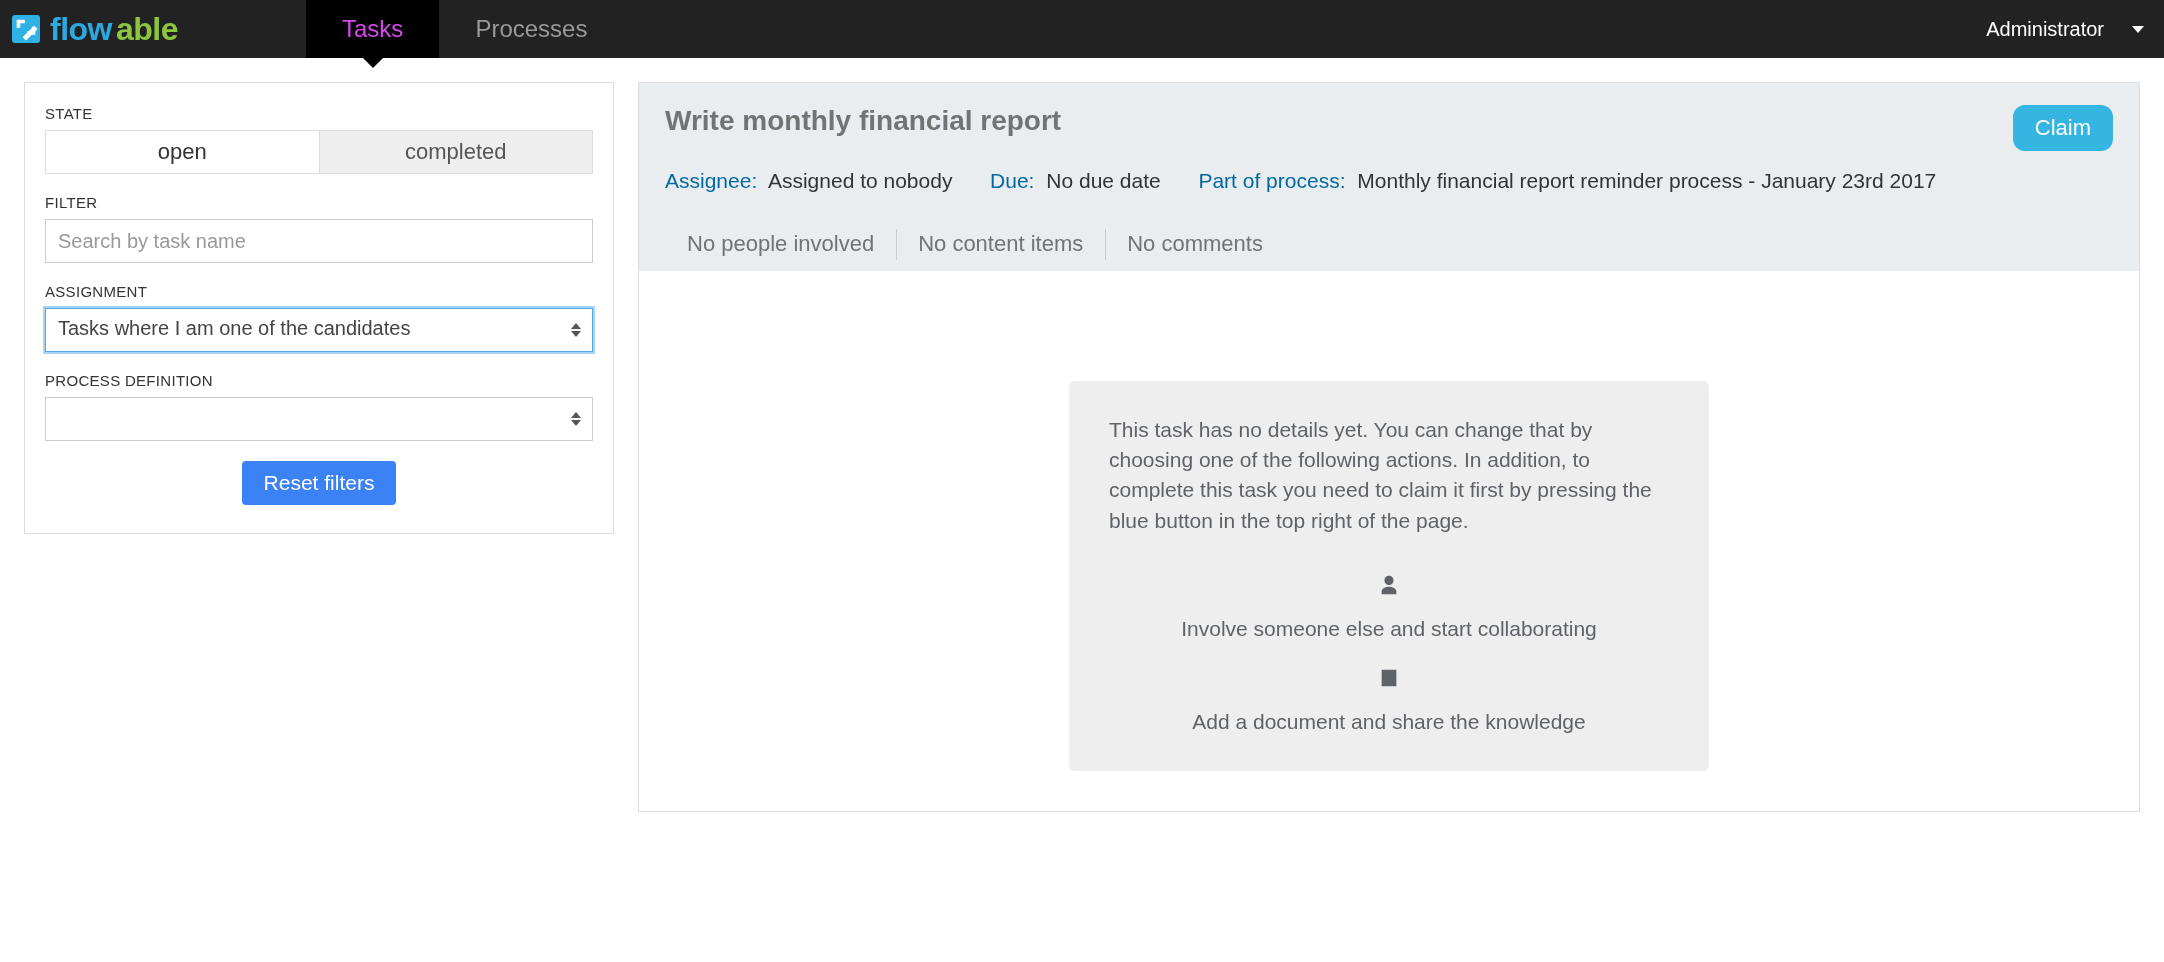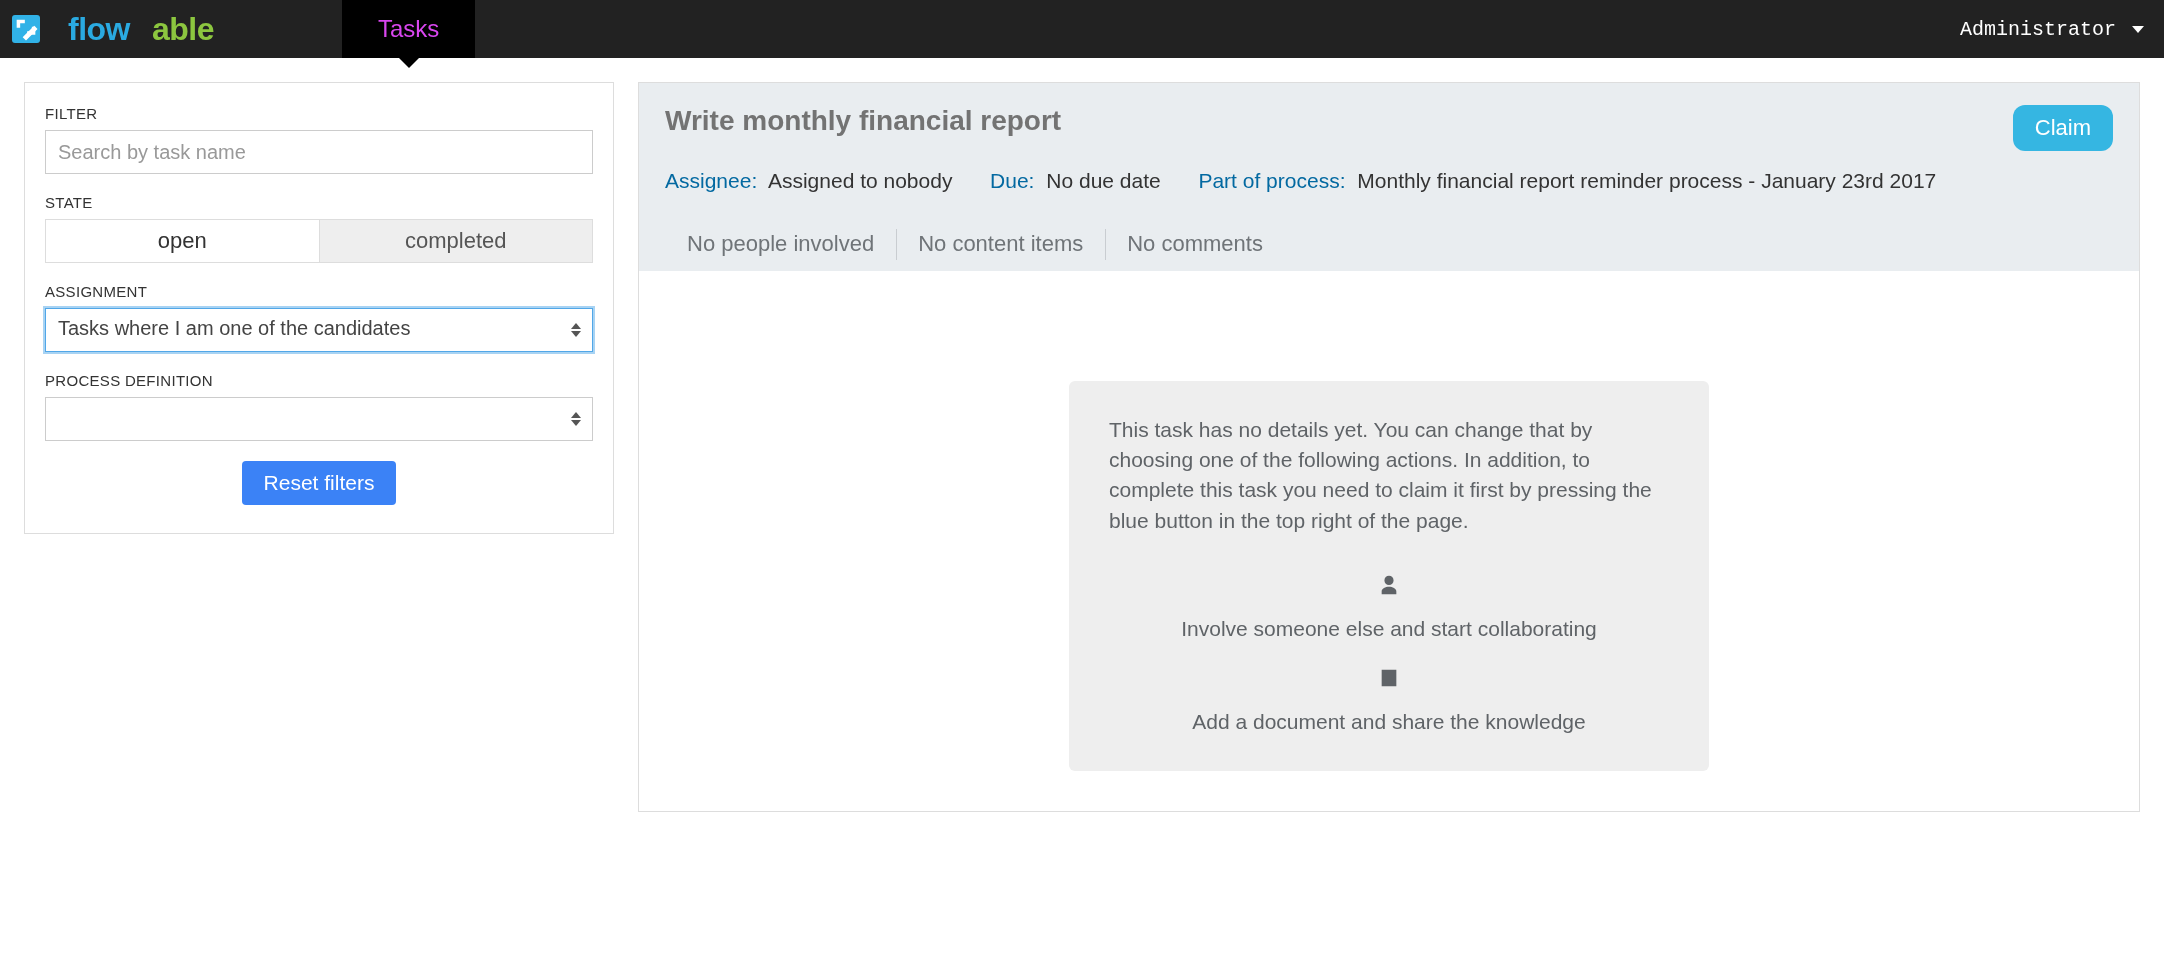--- a/index.html
+++ b/index.html
@@ -14,40 +14,40 @@
     background: #222222;
     height: 58px;
     display: flex;
     align-items: stretch;
     color: #fff;
   }
   .navbar-brand {
     display: flex;
     align-items: center;
     padding: 0 18px 0 12px;
-    gap: 22px;
+    gap: 4px;
   }
   .brand-text-flow { color: #2aaae1; font-weight: 600; font-size: 32px; letter-spacing: -0.5px; }
   .brand-text-able { color: #8cc63f; font-weight: 600; font-size: 32px; letter-spacing: -0.5px; }
   .logo-square {
     width: 28px; height: 28px; background: #31b2e7; border-radius: 3px;
     display:inline-flex; align-items:center; justify-content:center; margin-right:6px;
   }
   .navtabs { display:flex; margin-left:110px; }
   .navtab {
     position:relative; padding: 0 36px; display:flex; align-items:center;
     color:#999999; font-size:24px; font-weight:500; cursor:pointer;
   }
   .navtab.active { background:#000000; color:#d946ef; }
   .navtab.active::after{
     content:""; position:absolute; left:50%; bottom:-10px; transform:translateX(-50%);
     width:0;height:0;border-left:10px solid transparent;border-right:10px solid transparent;
     border-top:10px solid #000;
   }
-  .navbar-right { margin-left:auto; display:flex; align-items:center; padding-right:20px; gap:10px; color:#fff; font-size:20px; cursor:pointer;font-family:Liberation Mono, monospace;}
+  .navbar-right { margin-left:auto; display:flex; align-items:center; padding-right:20px; gap:22px; color:#fff; font-size:20px; cursor:pointer;}
   .chevron-down { width:0;height:0;border-left:6px solid transparent;border-right:6px solid transparent;border-top:7px solid #fff; display:inline-block; margin-left:6px;}
 
   
   .layout { display:flex; align-items:flex-start; gap:24px; padding:24px; }
   .filter-panel {
     width:590px; border:1px solid #dddddd; background:#fff; padding:22px 20px 28px 20px;
   }
   .filter-label { font-size:15px; letter-spacing:0.3px; color:#333; margin-bottom:8px; }
   .filter-input, .filter-select {
     width:100%; font-size:20px; padding:8px 12px; height:44px;
@@ -112,40 +112,43 @@
           <path fill="#fff" d="M4 4h7v3H7v4H4V4zm9 13h7v-7h-3v4h-4v3z"></path>
         </svg>
     </span>
     <span class="brand-text-flow">flow</span>
       <span class="brand-text-able">able</span>
   </div>
   <div class="navtabs">
     <div class="navtab active">
         <span>Tasks</span>
       </div>
+    <div class="navtab">
+        <span>Processes</span>
+      </div>
   </div>
   <div class="navbar-right">
     <span>Administrator</span>
     <span class="chevron-down"></span>
   </div>
 </div>
 
 <div class="layout">
 
   <div class="filter-panel">
-    <div class="filter-group">
-      <div class="filter-label">FILTER</div>
-      <input class="filter-input" placeholder="Search by task name" style="">
-    </div>
     <div class="filter-group">
       <div class="filter-label">STATE</div>
       <div class="state-toggle">
         <div class="state-btn active">open</div>
         <div class="state-btn inactive">completed</div>
       </div>
+    </div>
+    <div class="filter-group">
+      <div class="filter-label">FILTER</div>
+      <input class="filter-input" placeholder="Search by task name" style="">
     </div>
     <div class="filter-group">
       <div class="filter-label">ASSIGNMENT</div>
       <div class="filter-select-wrap">
         <div class="filter-select focused">Tasks where I am one of the candidates</div>
         <div class="select-arrows">
             <span class="tri-up"></span>
             <span class="tri-down"></span>
           </div>
       </div>

